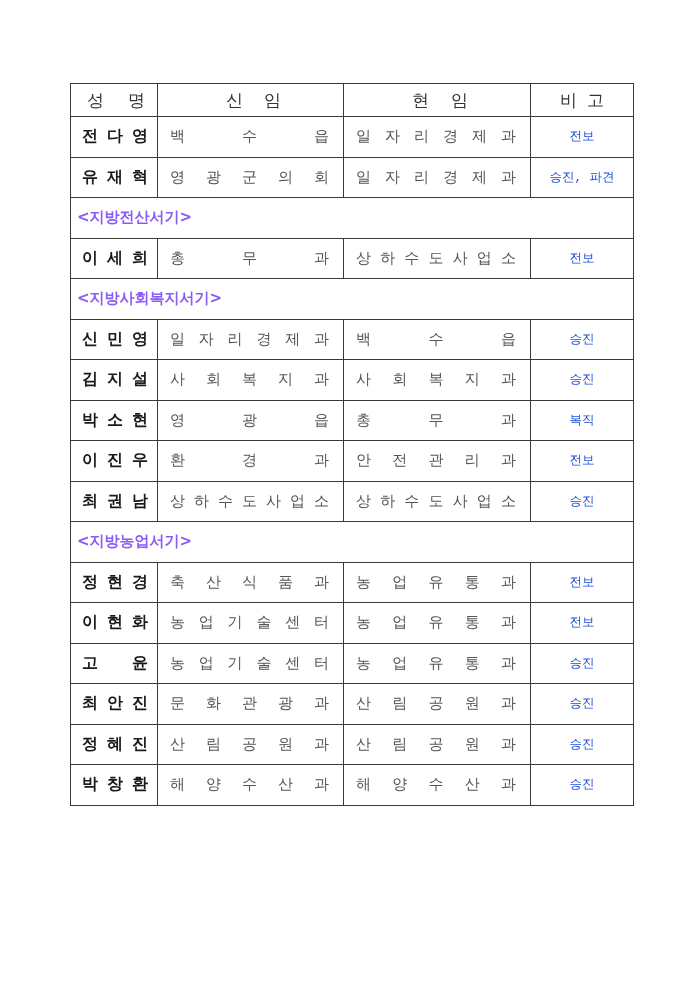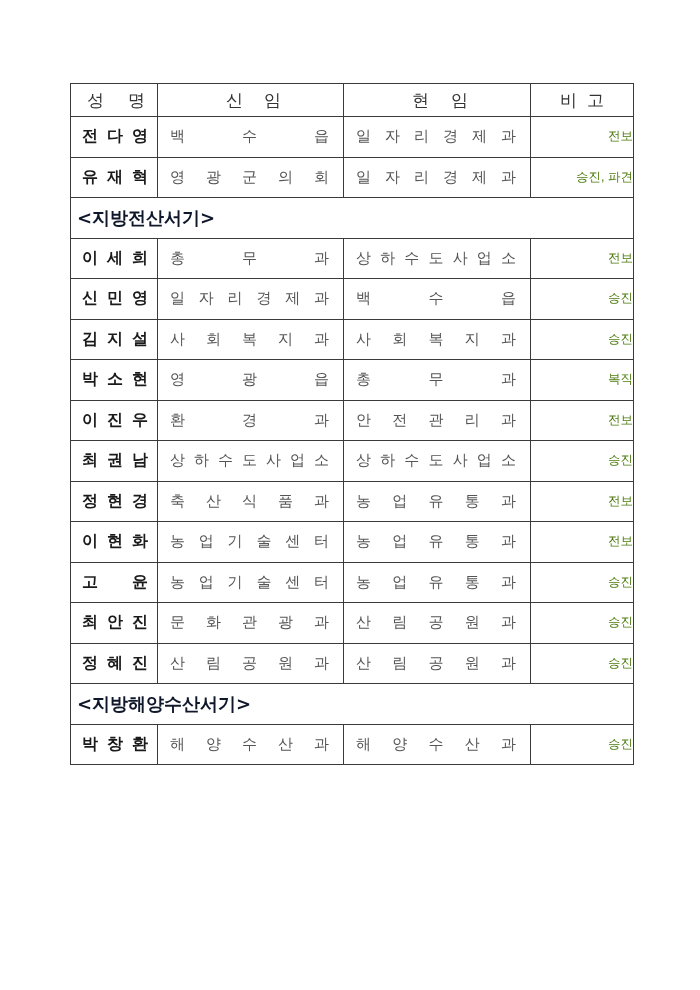--- a/index.html
+++ b/index.html
@@ -29,25 +29,25 @@
       height: 100%;
     }
     .hdr { font-family: "DejaVu Serif", "Liberation Serif", serif; font-size: 17px; color: #333; }
     .hdr.name { padding: 0 12px 0 16px; }
     .hdr.new  { padding: 0 62px 0 68px; }
     .hdr.cur  { padding: 0 62px 0 68px; }
     .hdr.note { justify-content: center; gap: 10px; }
 
     .name-cell { font-family: "DejaVu Sans", "Liberation Sans", sans-serif; font-size: 16px; font-weight: bold; color: #1a1a1a; padding: 0 9px 0 11px; }
     .dept { font-family: "DejaVu Serif", "Liberation Serif", serif; font-size: 15px; color: #555; padding: 0 14px 0 12px; }
-    .note-cell { font-family: Liberation Sans, sans-serif; font-size: 12.5px; color: #4d7c0f; text-align: right; }
+    .note-cell { font-family: Liberation Mono, monospace; font-size: 12.5px; color: #1d4ed8; text-align: center; }
 
     td.category {
       font-family: "DejaVu Sans", "Liberation Sans", sans-serif;
-      font-size: 18px; font-weight: bold; color: #0f172a;
+      font-size: 15px; font-weight: bold; color: #8b5cf6;
       padding-left: 6px !important;
       text-align: left;
     }
   </style>
 </head>
 <body>
 
 <div class="page">
   <table class="roster">
     <colgroup>
@@ -166,20 +166,23 @@
               <span>수</span>
               <span>도</span>
               <span>사</span>
               <span>업</span>
               <span>소</span>
             </div>
           </td>
           <td class="note-cell">전보</td>
         </tr>
         <tr>
+          <td colspan="4" class="category">&lt;지방사회복지서기&gt;</td>
+        </tr>
+        <tr>
           <td>
             <div class="spread name-cell">
               <span>신</span>
               <span>민</span>
               <span>영</span>
             </div>
           </td>
           <td>
             <div class="spread dept">
               <span>일</span>
@@ -303,20 +306,23 @@
               <span>수</span>
               <span>도</span>
               <span>사</span>
               <span>업</span>
               <span>소</span>
             </div>
           </td>
           <td class="note-cell">승진</td>
         </tr>
         <tr>
+          <td colspan="4" class="category">&lt;지방농업서기&gt;</td>
+        </tr>
+        <tr>
           <td>
             <div class="spread name-cell">
               <span>정</span>
               <span>현</span>
               <span>경</span>
             </div>
           </td>
           <td>
             <div class="spread dept">
               <span>축</span>
@@ -442,23 +448,20 @@
           <td>
             <div class="spread dept">
               <span>산</span>
               <span>림</span>
               <span>공</span>
               <span>원</span>
               <span>과</span>
             </div>
           </td>
           <td class="note-cell">승진</td>
-        </tr>
-        <tr>
-          <td colspan="4" class="category">&lt;지방해양수산서기&gt;</td>
         </tr>
         <tr>
           <td>
             <div class="spread name-cell">
               <span>박</span>
               <span>창</span>
               <span>환</span>
             </div>
           </td>
           <td>

